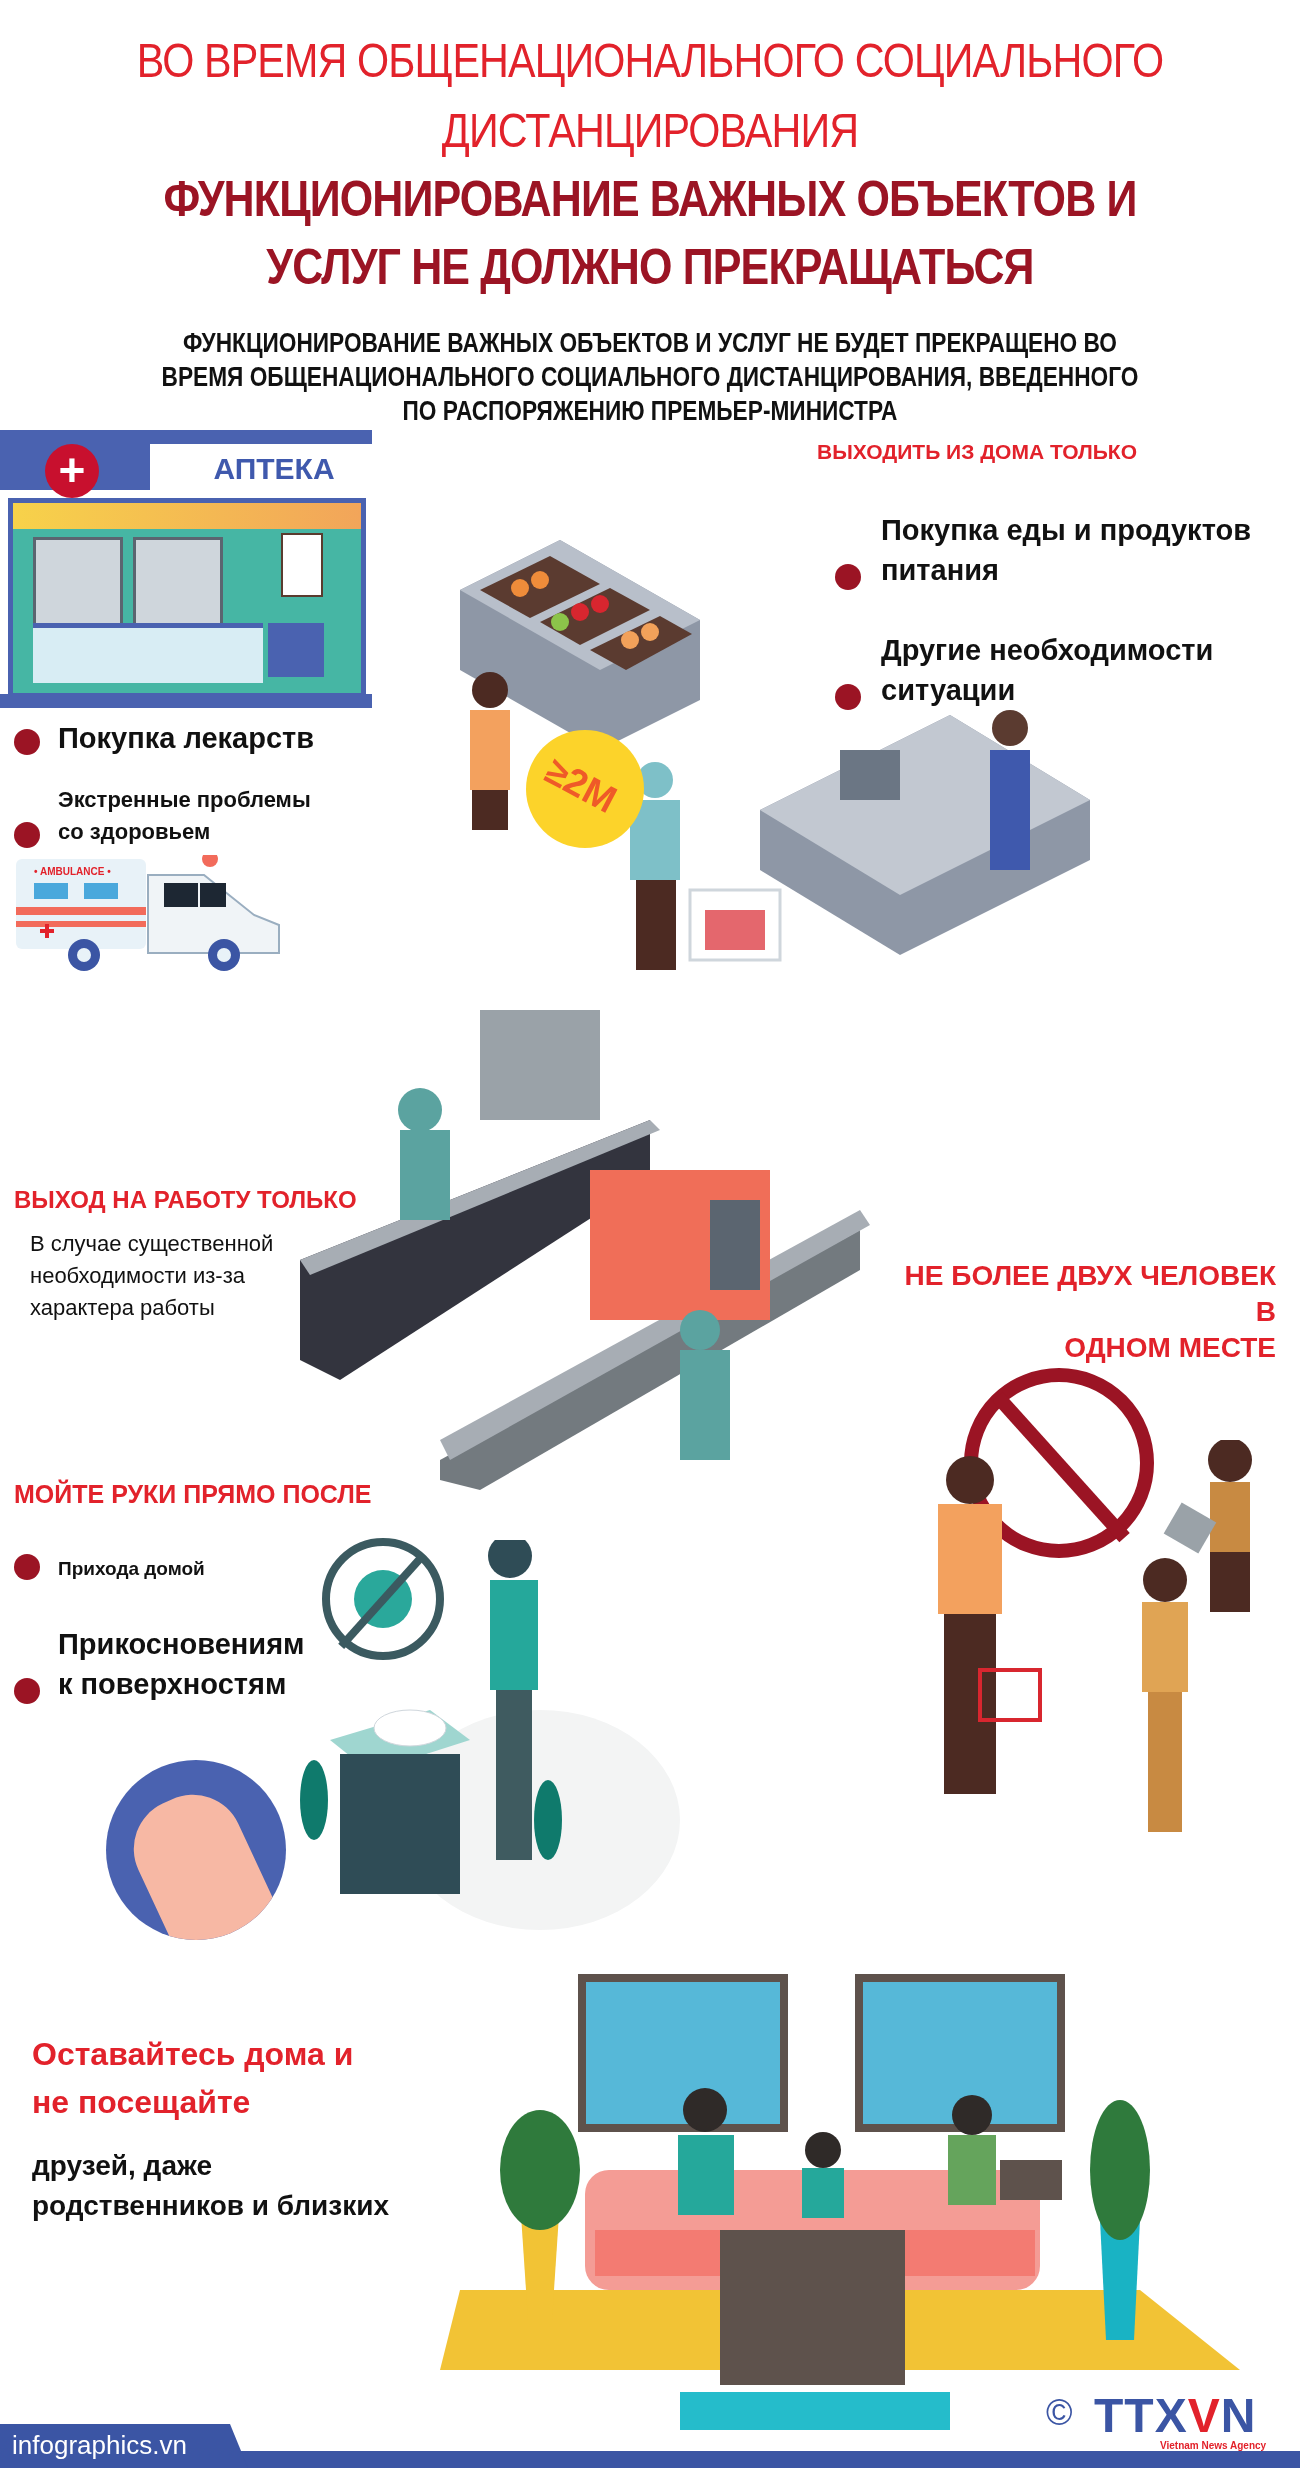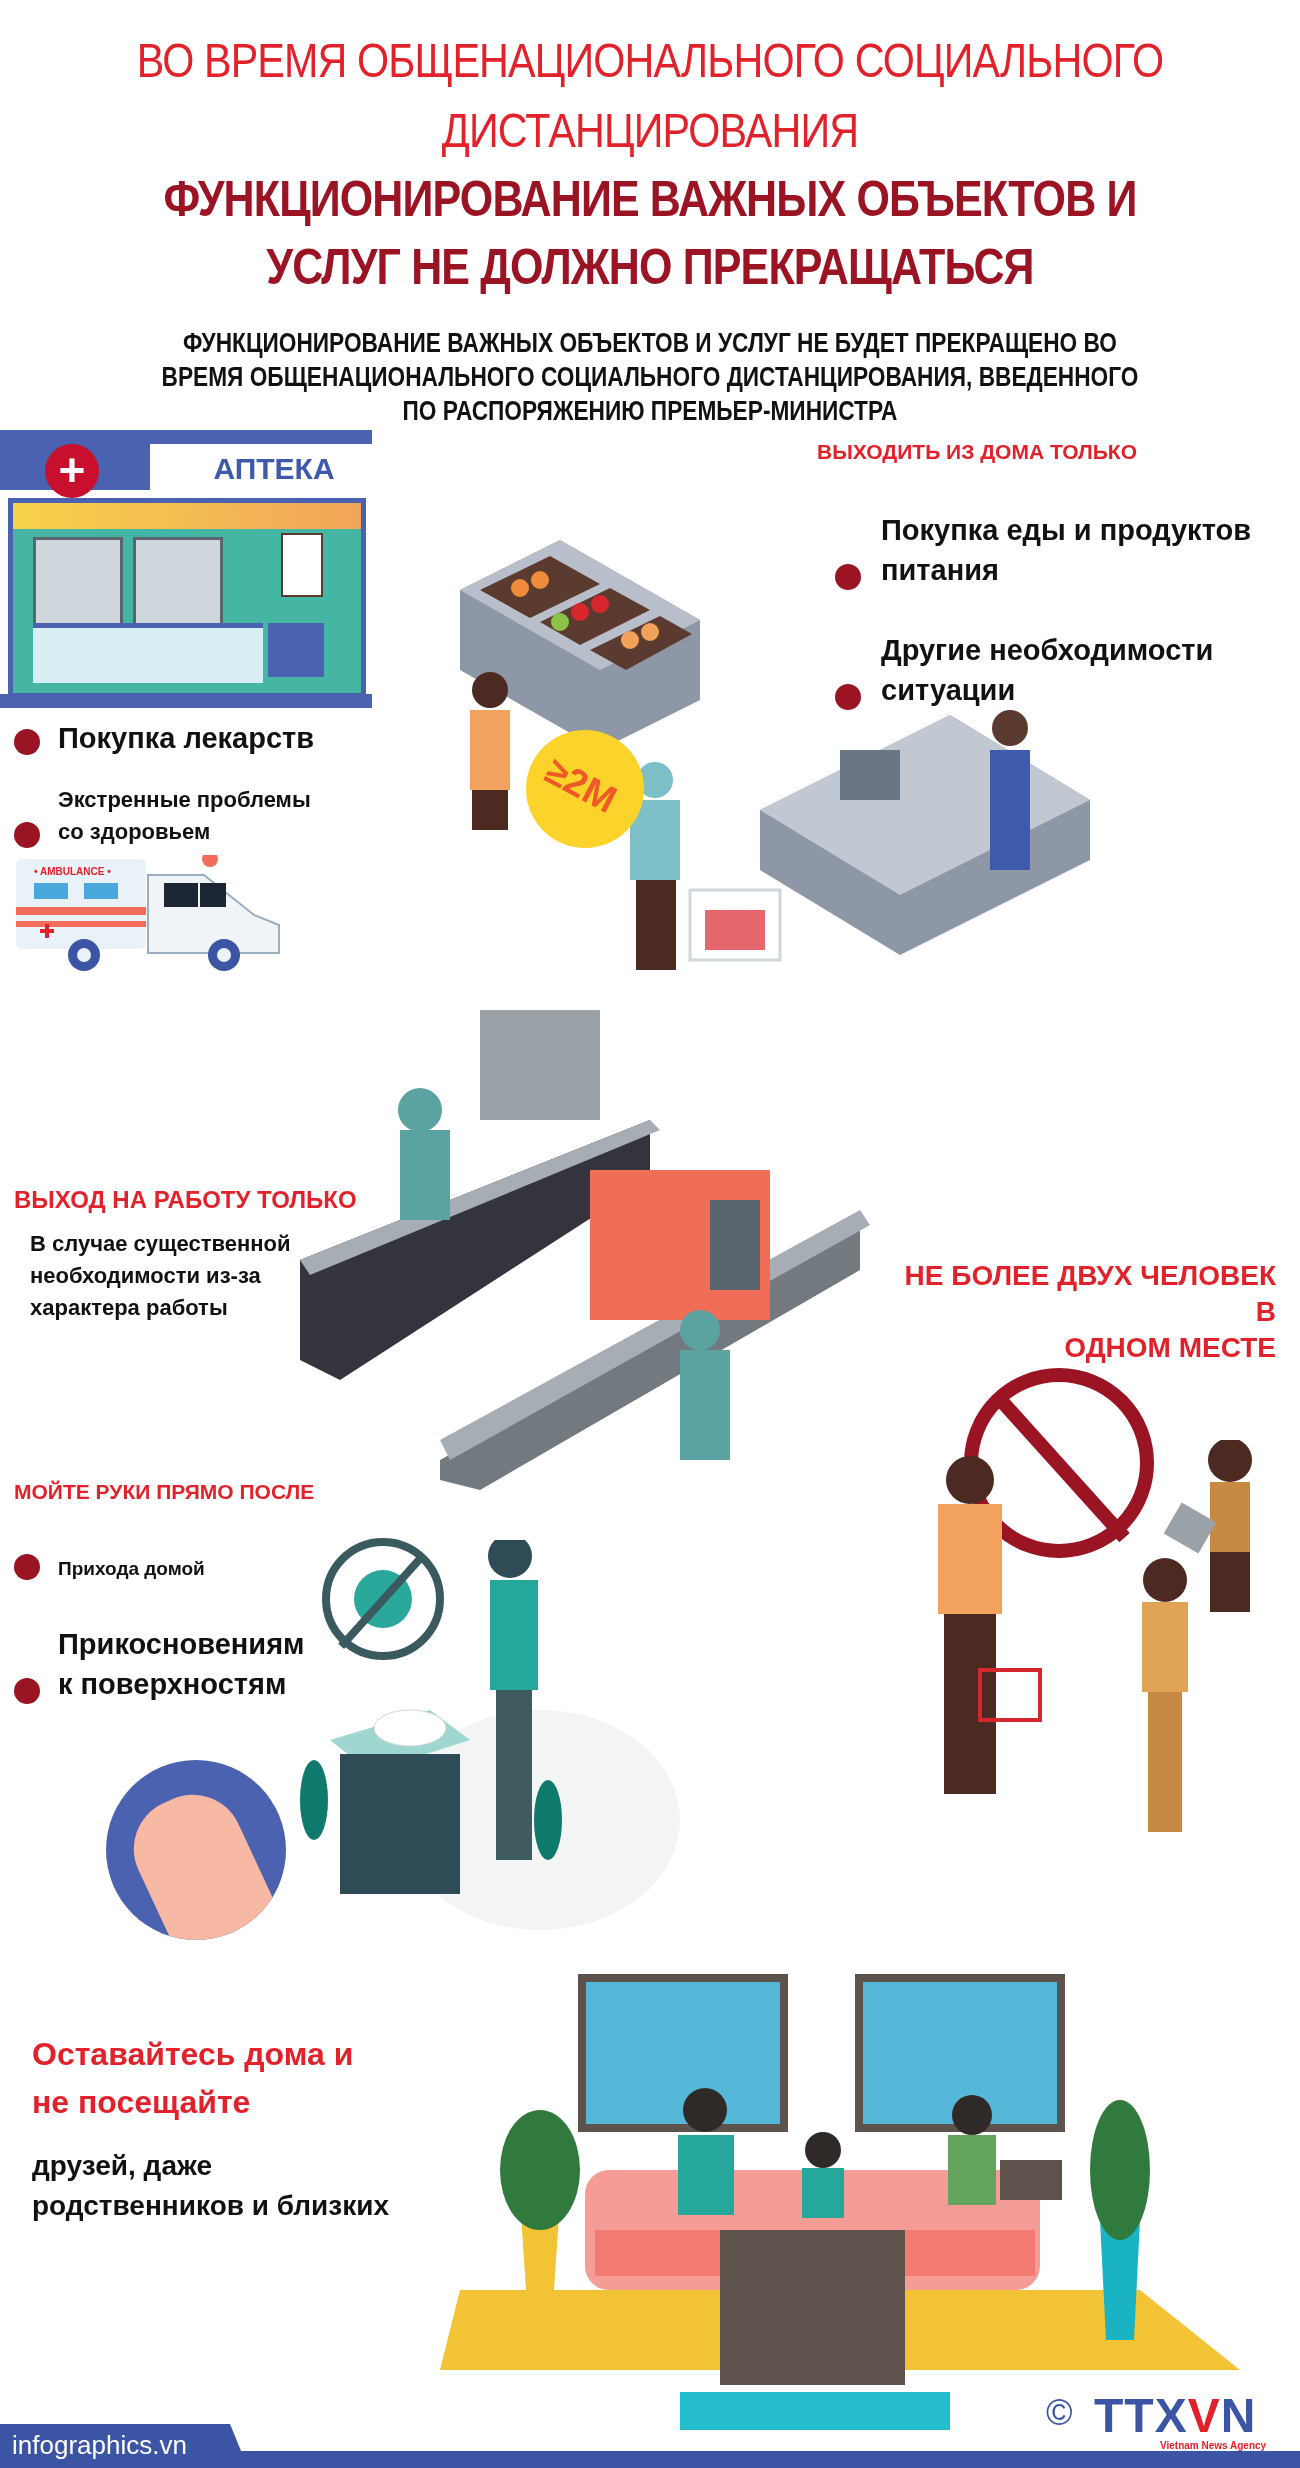--- a/index.html
+++ b/index.html
@@ -153,21 +153,21 @@
   <circle cx="580" cy="228" r="18" fill="#5b3b30"></circle>
 
   <rect x="260" y="390" width="90" height="70" fill="none" stroke="#cfd6dc" stroke-width="3"></rect>
   <rect x="275" y="410" width="60" height="40" fill="#d8262f" opacity="0.7"></rect>
 </svg>
 <div class="circle-2m">
   <span>≥2M</span>
 </div>
 
 <div class="abs red-head" style="left:14px; top:1186px; font-size:24px;">ВЫХОД НА РАБОТУ ТОЛЬКО</div>
-<div class="abs btxt" style="left:30px; top:1228px; font-size:22px; line-height:32px; font-weight:700;">
+<div class="abs btxt" style="left:30px; top:1228px; font-size:22px; line-height:32px; font-weight:400;">
   <div>В случае существенной</div>
   <div>необходимости из-за</div>
   <div>характера работы</div>
 </div>
 
 <svg class="abs" style="left:290px; top:1000px;" width="620" height="520" viewBox="0 0 620 520">
   <polygon points="10,260 360,120 360,180 50,380 10,360" fill="#33343e"></polygon>
   <polygon points="10,260 360,120 370,130 20,275" fill="#a7adb4"></polygon>
   <rect x="190" y="10" width="120" height="110" fill="#9aa2a8"></rect>
   <polygon points="150,460 570,230 570,270 190,490 150,480" fill="#737a7f"></polygon>
@@ -192,21 +192,21 @@
   <rect x="60" y="230" width="60" height="50" fill="none" stroke="#d8262f" stroke-width="4"></rect>
   <circle cx="245" cy="140" r="22" fill="#4c2a22"></circle>
   <rect x="222" y="162" width="46" height="90" fill="#e0a454"></rect>
     <rect x="228" y="252" width="34" height="140" fill="#c88a42"></rect>
   <circle cx="310" cy="20" r="22" fill="#4c2a22"></circle>
   <rect x="290" y="42" width="40" height="70" fill="#c88a42"></rect>
     <rect x="290" y="112" width="40" height="60" fill="#4c2a22"></rect>
   <rect x="250" y="70" width="40" height="36" fill="#9aa2a8" transform="rotate(30 270 88)"></rect>
 </svg>
 
-<div class="abs red-head" style="left:14px; top:1480px; font-size:21px;">МОЙТЕ РУКИ ПРЯМО ПОСЛЕ</div>
+<div class="abs red-head" style="left:14px; top:1480px; font-size:25px;">МОЙТЕ РУКИ ПРЯМО ПОСЛЕ</div>
 <div class="bullet-item" style="left:14px; top:1548px;">
   <span class="dot" style="margin-top:6px"></span>
   <span class="btxt" style="margin-left:18px; font-size:19px;">Прихода домой</span>
 </div>
 <div class="bullet-item" style="left:14px; top:1624px;">
   <span class="dot" style="margin-top:6px"></span>
   <div class="btxt" style="margin-left:18px; font-size:29px; line-height:40px;">
     <div>Прикосновениям</div>
     <div>к поверхностям</div>
   </div>

